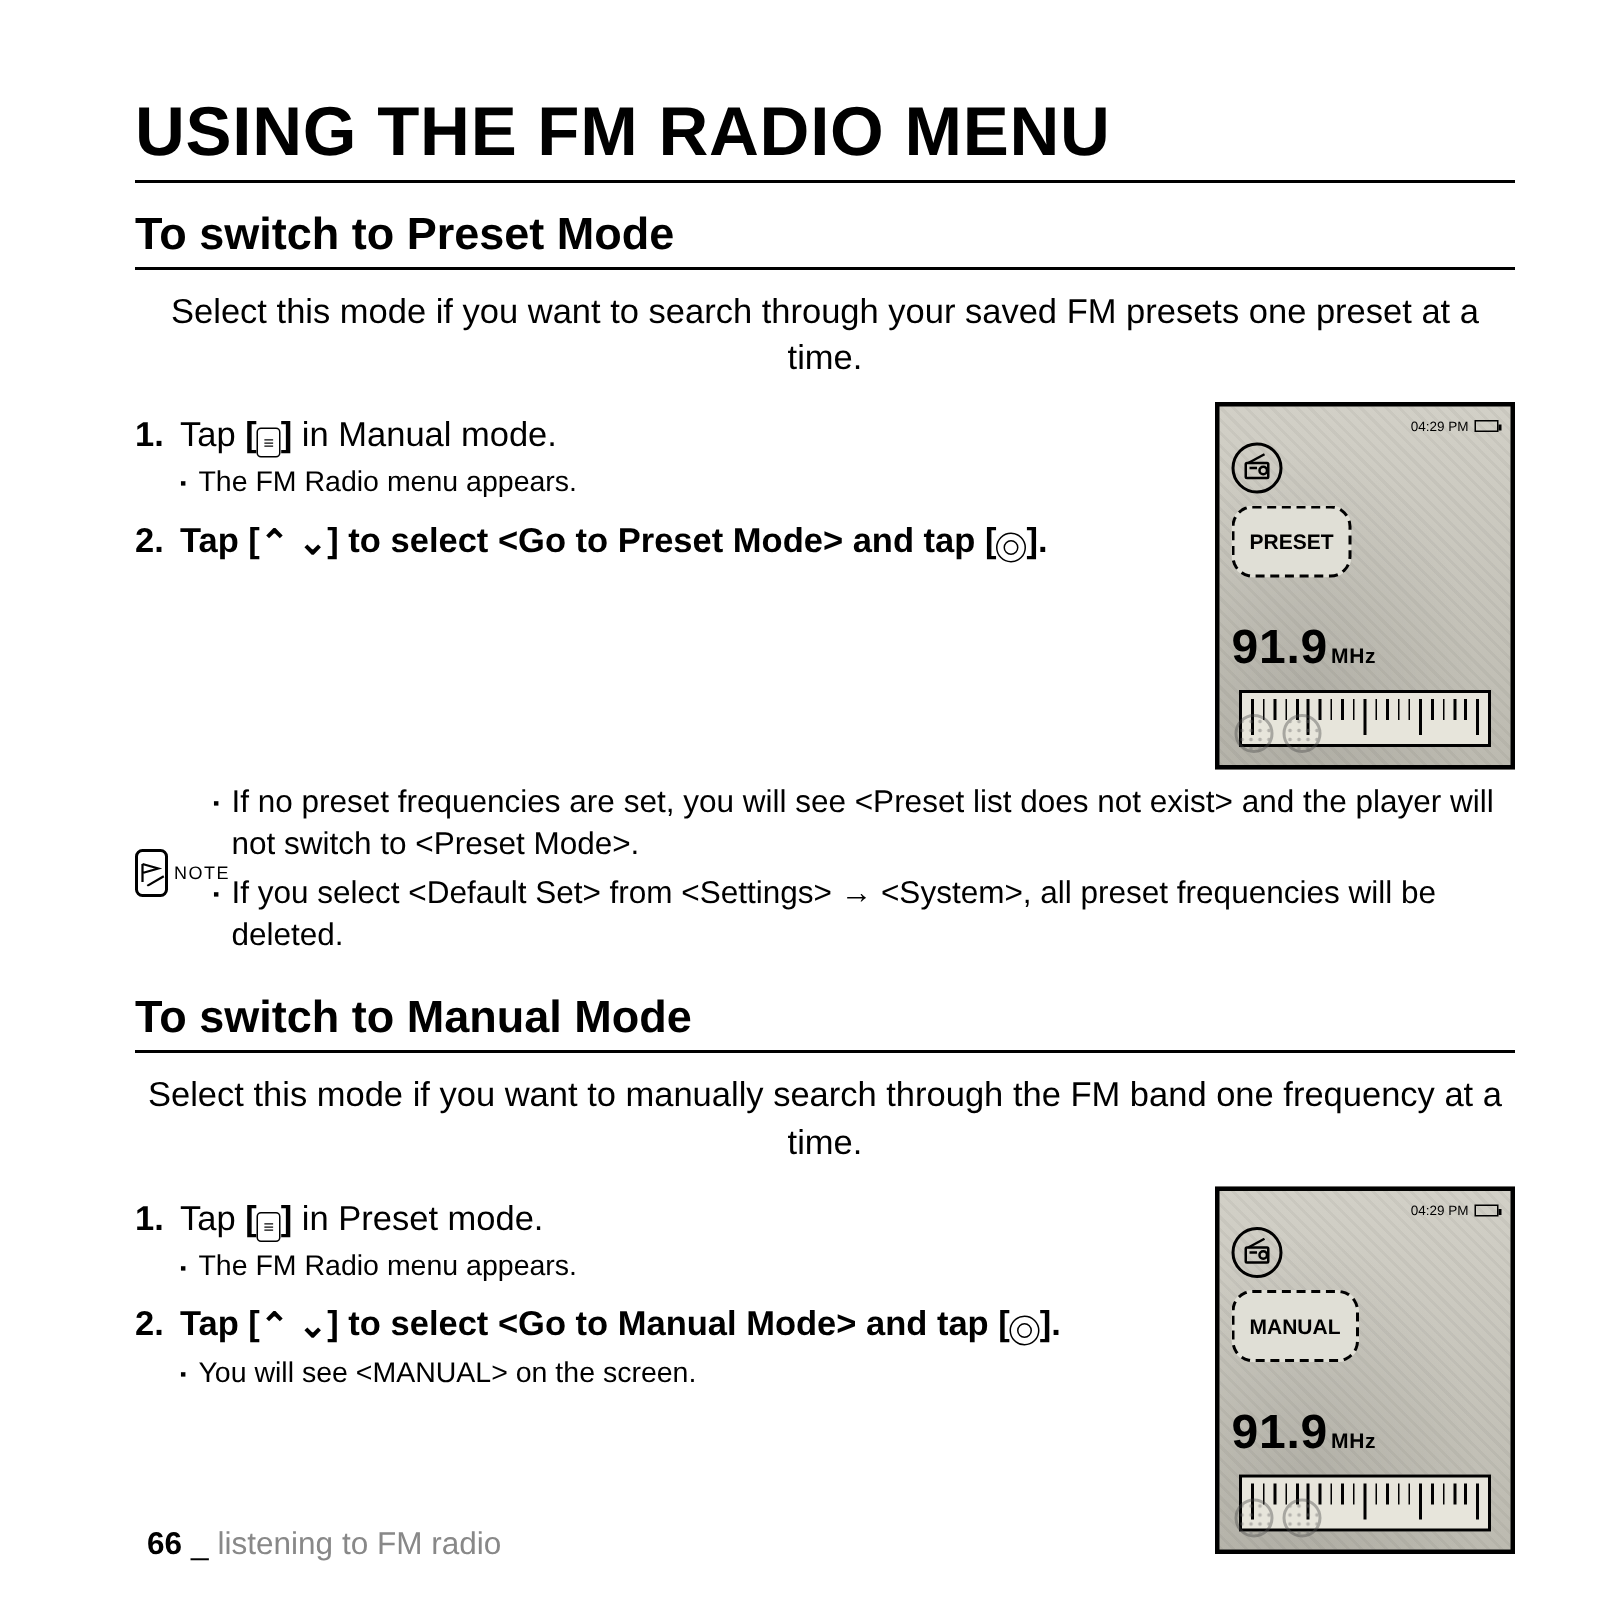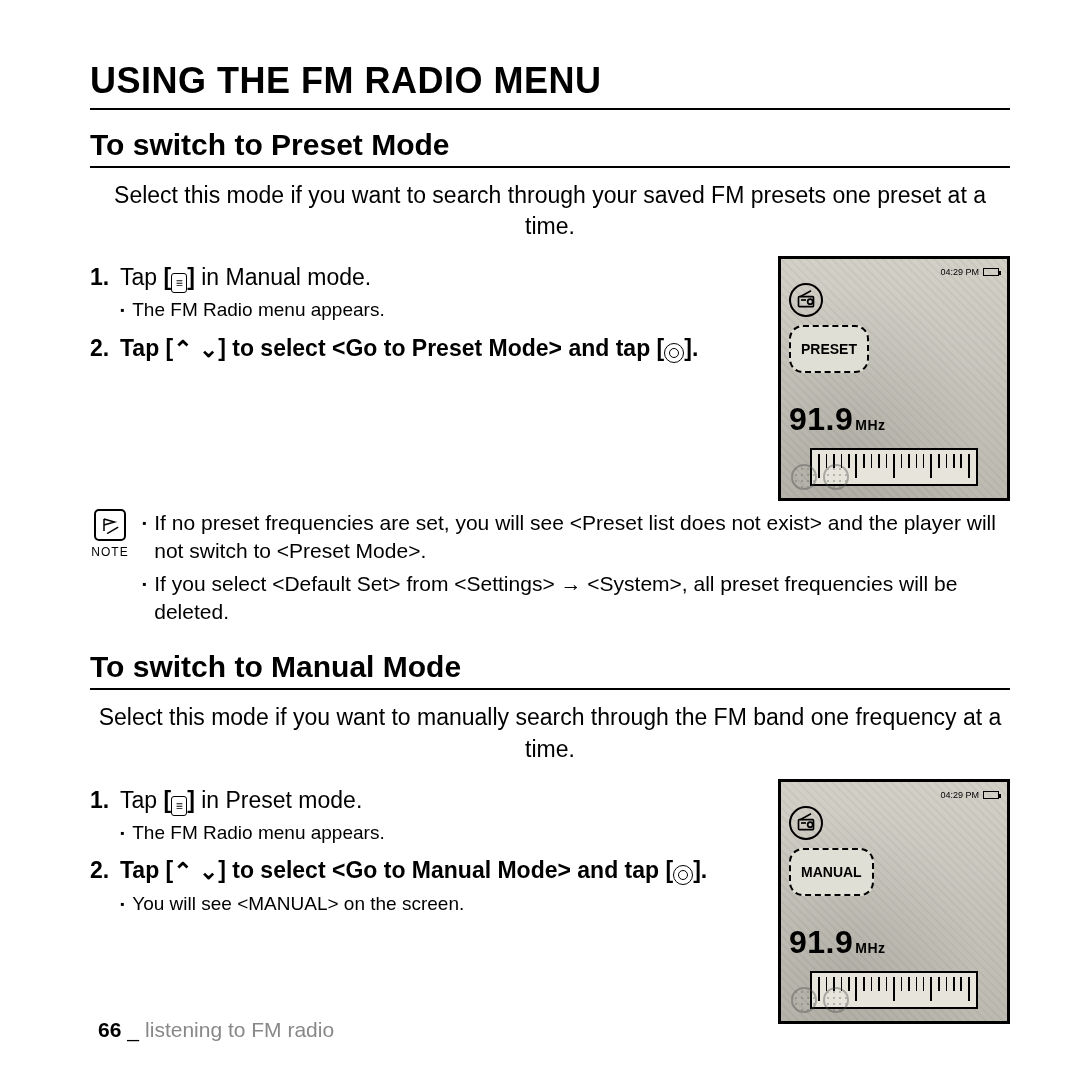--- a/index.html
+++ b/index.html
@@ -5,21 +5,21 @@
   * { box-sizing: border-box; margin: 0; padding: 0; }
   html, body { width: 1080px; height: 1080px; }
   body {
     font-family: Arial, Helvetica, sans-serif;
     background: #fff;
     color: #000;
     position: relative;
     padding: 60px 70px 40px 90px;
   }
   .page-title {
-    font-size: 36px;
+    font-size: 46px;
     font-weight: bold;
     letter-spacing: 0.5px;
     border-bottom: 2px solid #000;
     padding-bottom: 6px;
     margin-bottom: 18px;
   }
   .section-title {
     font-size: 30px;
     font-weight: bold;
     border-bottom: 2px solid #000;
@@ -72,39 +72,39 @@
   .icon-updown { font-weight: bold; vertical-align: -1px; }
   .note-row {
     display: flex;
     gap: 12px;
     margin-top: 8px;
     margin-bottom: 20px;
   }
   .note-icon {
     width: 40px;
     display: flex;
-    flex-direction: column;
+    flex-direction: row;
     align-items: center;
     gap: 4px;
   }
   .note-icon .box {
     width: 32px; height: 32px;
     border: 2px solid #000;
     border-radius: 5px;
     display: flex; align-items: center; justify-content: center;
   }
   .note-icon .box svg { width: 18px; height: 18px; }
   .note-icon .label { font-size: 12px; letter-spacing: 1px; }
   .note-body { flex: 1; font-size: 21px; line-height: 1.35; }
   .note-body .item { display: flex; margin-bottom: 4px; }
   .note-body .item::before { content: "▪"; font-size: 12px; margin-right: 8px; margin-top: 6px; }
 
   
   .device {
-    width: 232px;
+    width: 200px;
     flex-shrink: 0;
     border: 3px solid #000;
     background: #c9c8bf;
     background-image:
       repeating-linear-gradient(45deg, rgba(0,0,0,0.04) 0 2px, transparent 2px 6px),
       radial-gradient(ellipse at 30% 80%, rgba(0,0,0,0.08), transparent 60%),
       linear-gradient(#d2d0c7, #bcbab0);
     position: relative;
     padding: 6px 8px 12px 8px;
   }

